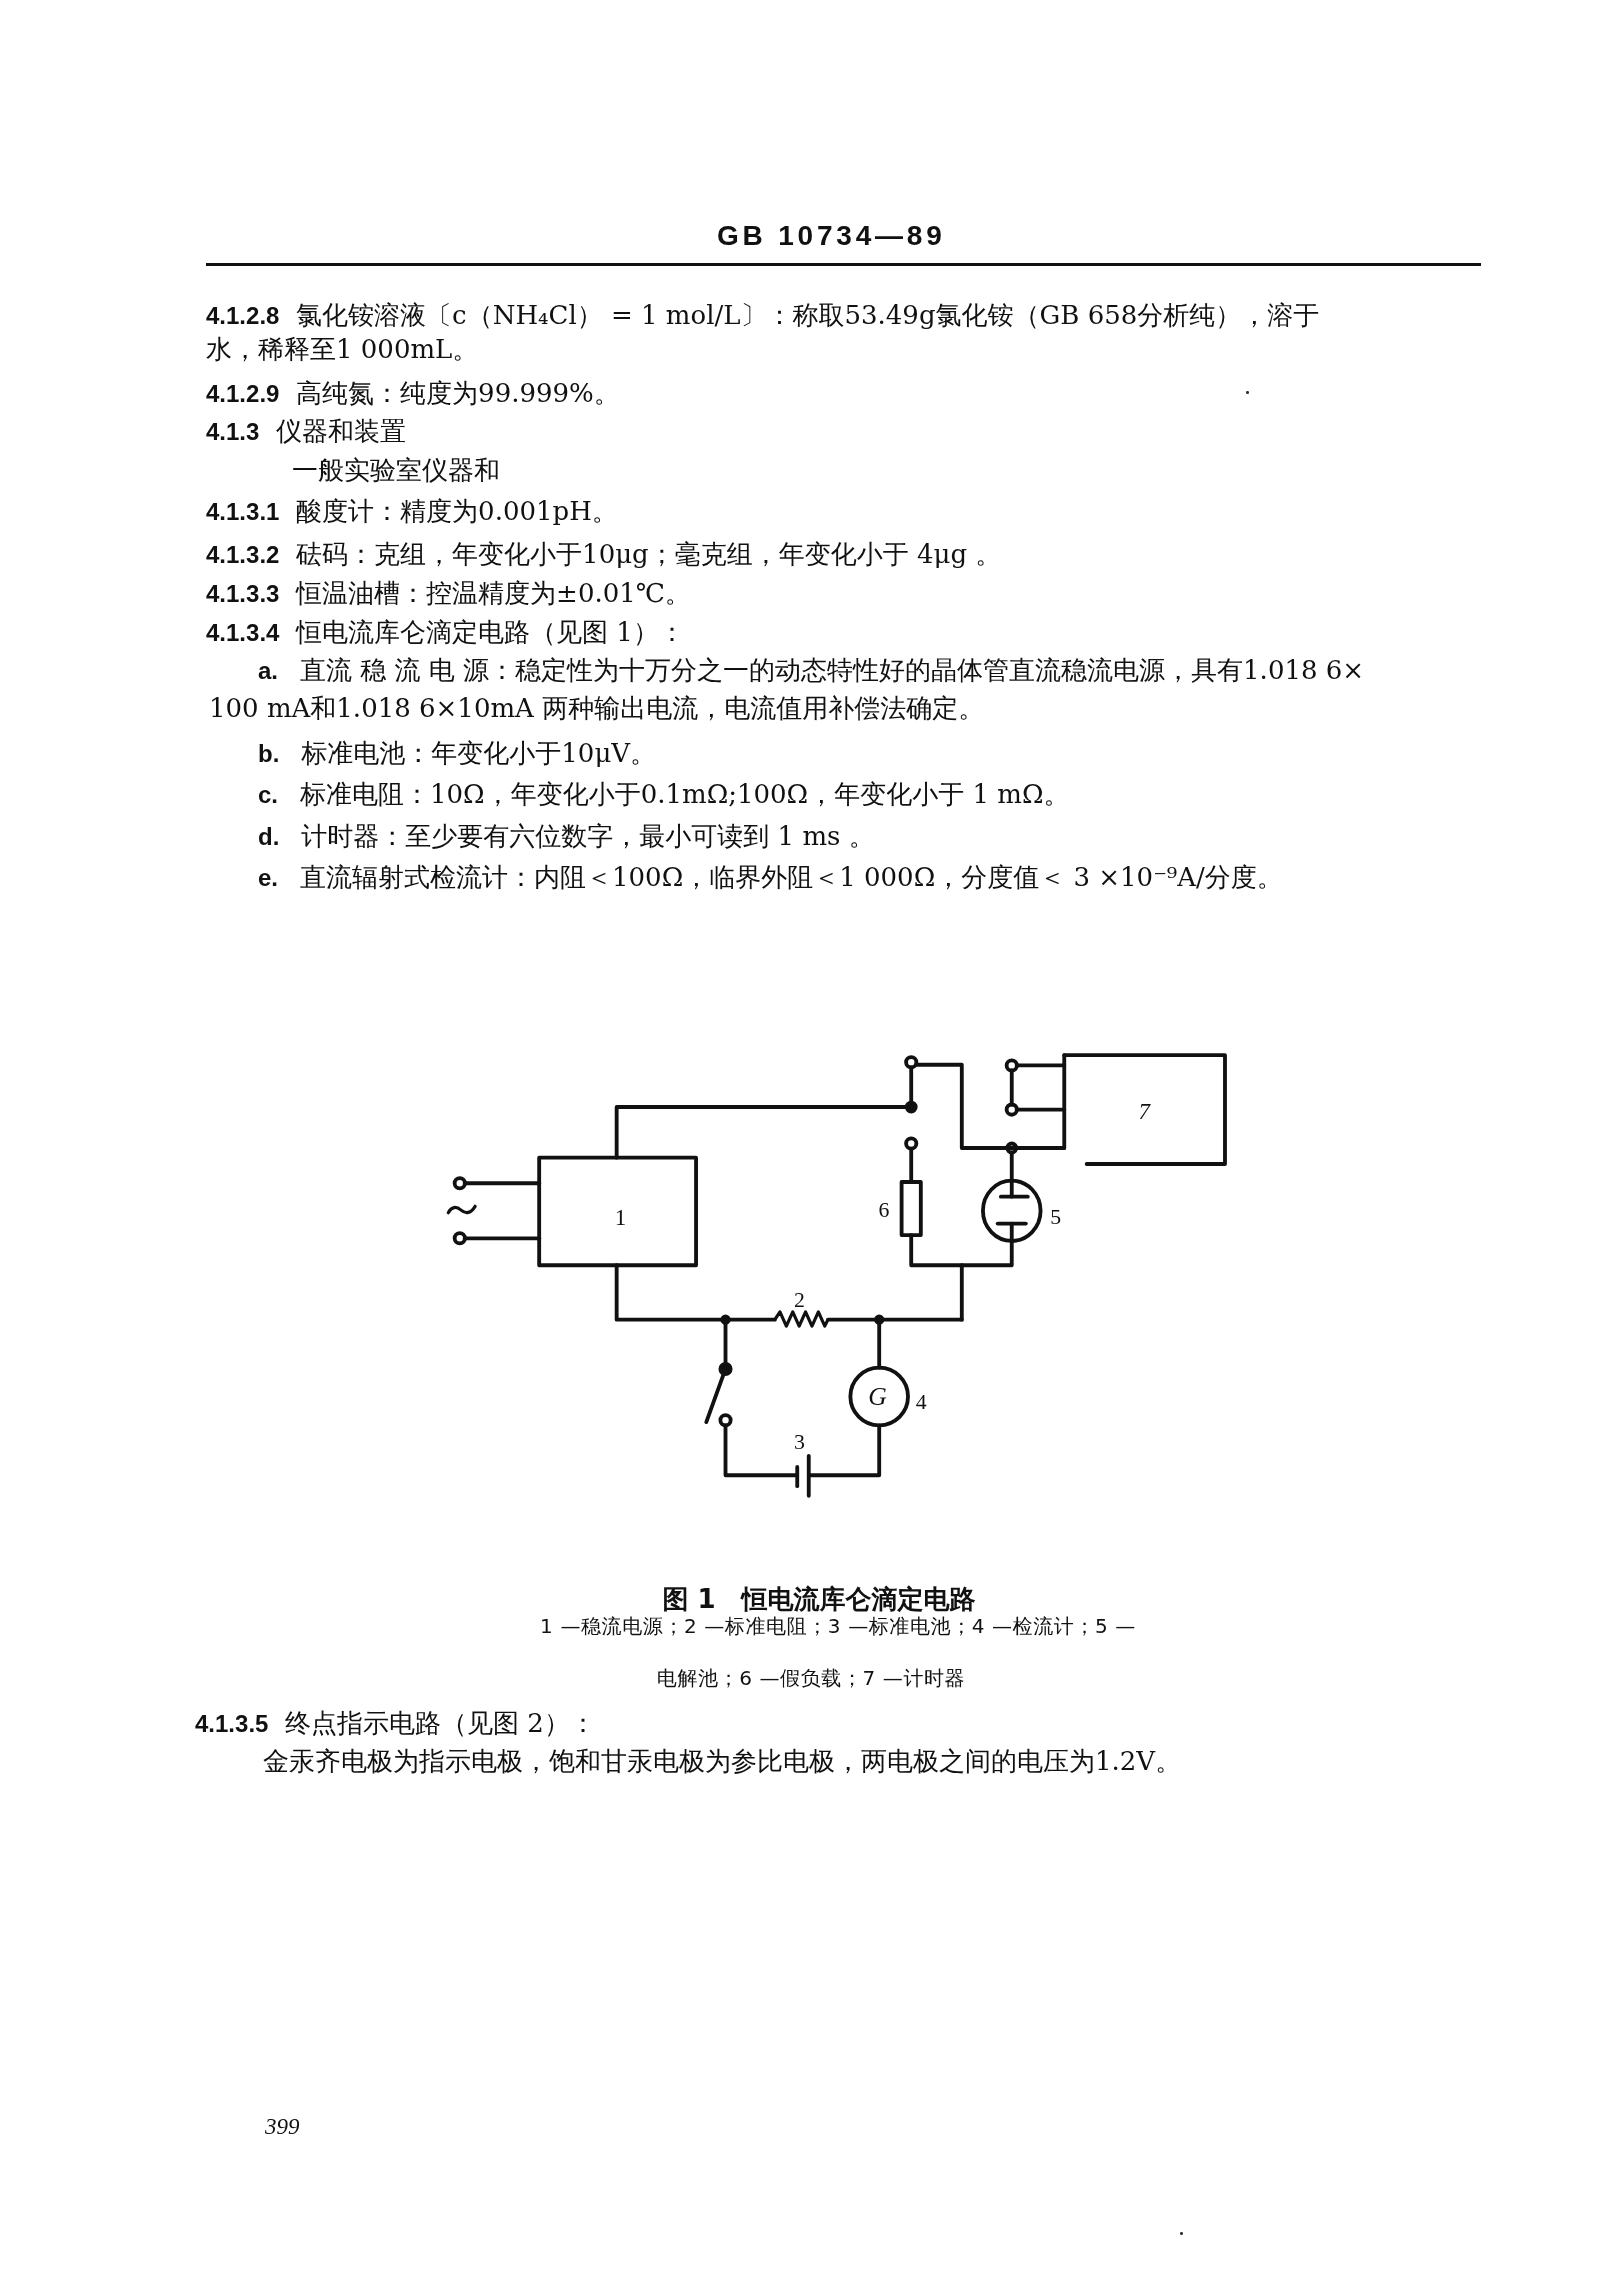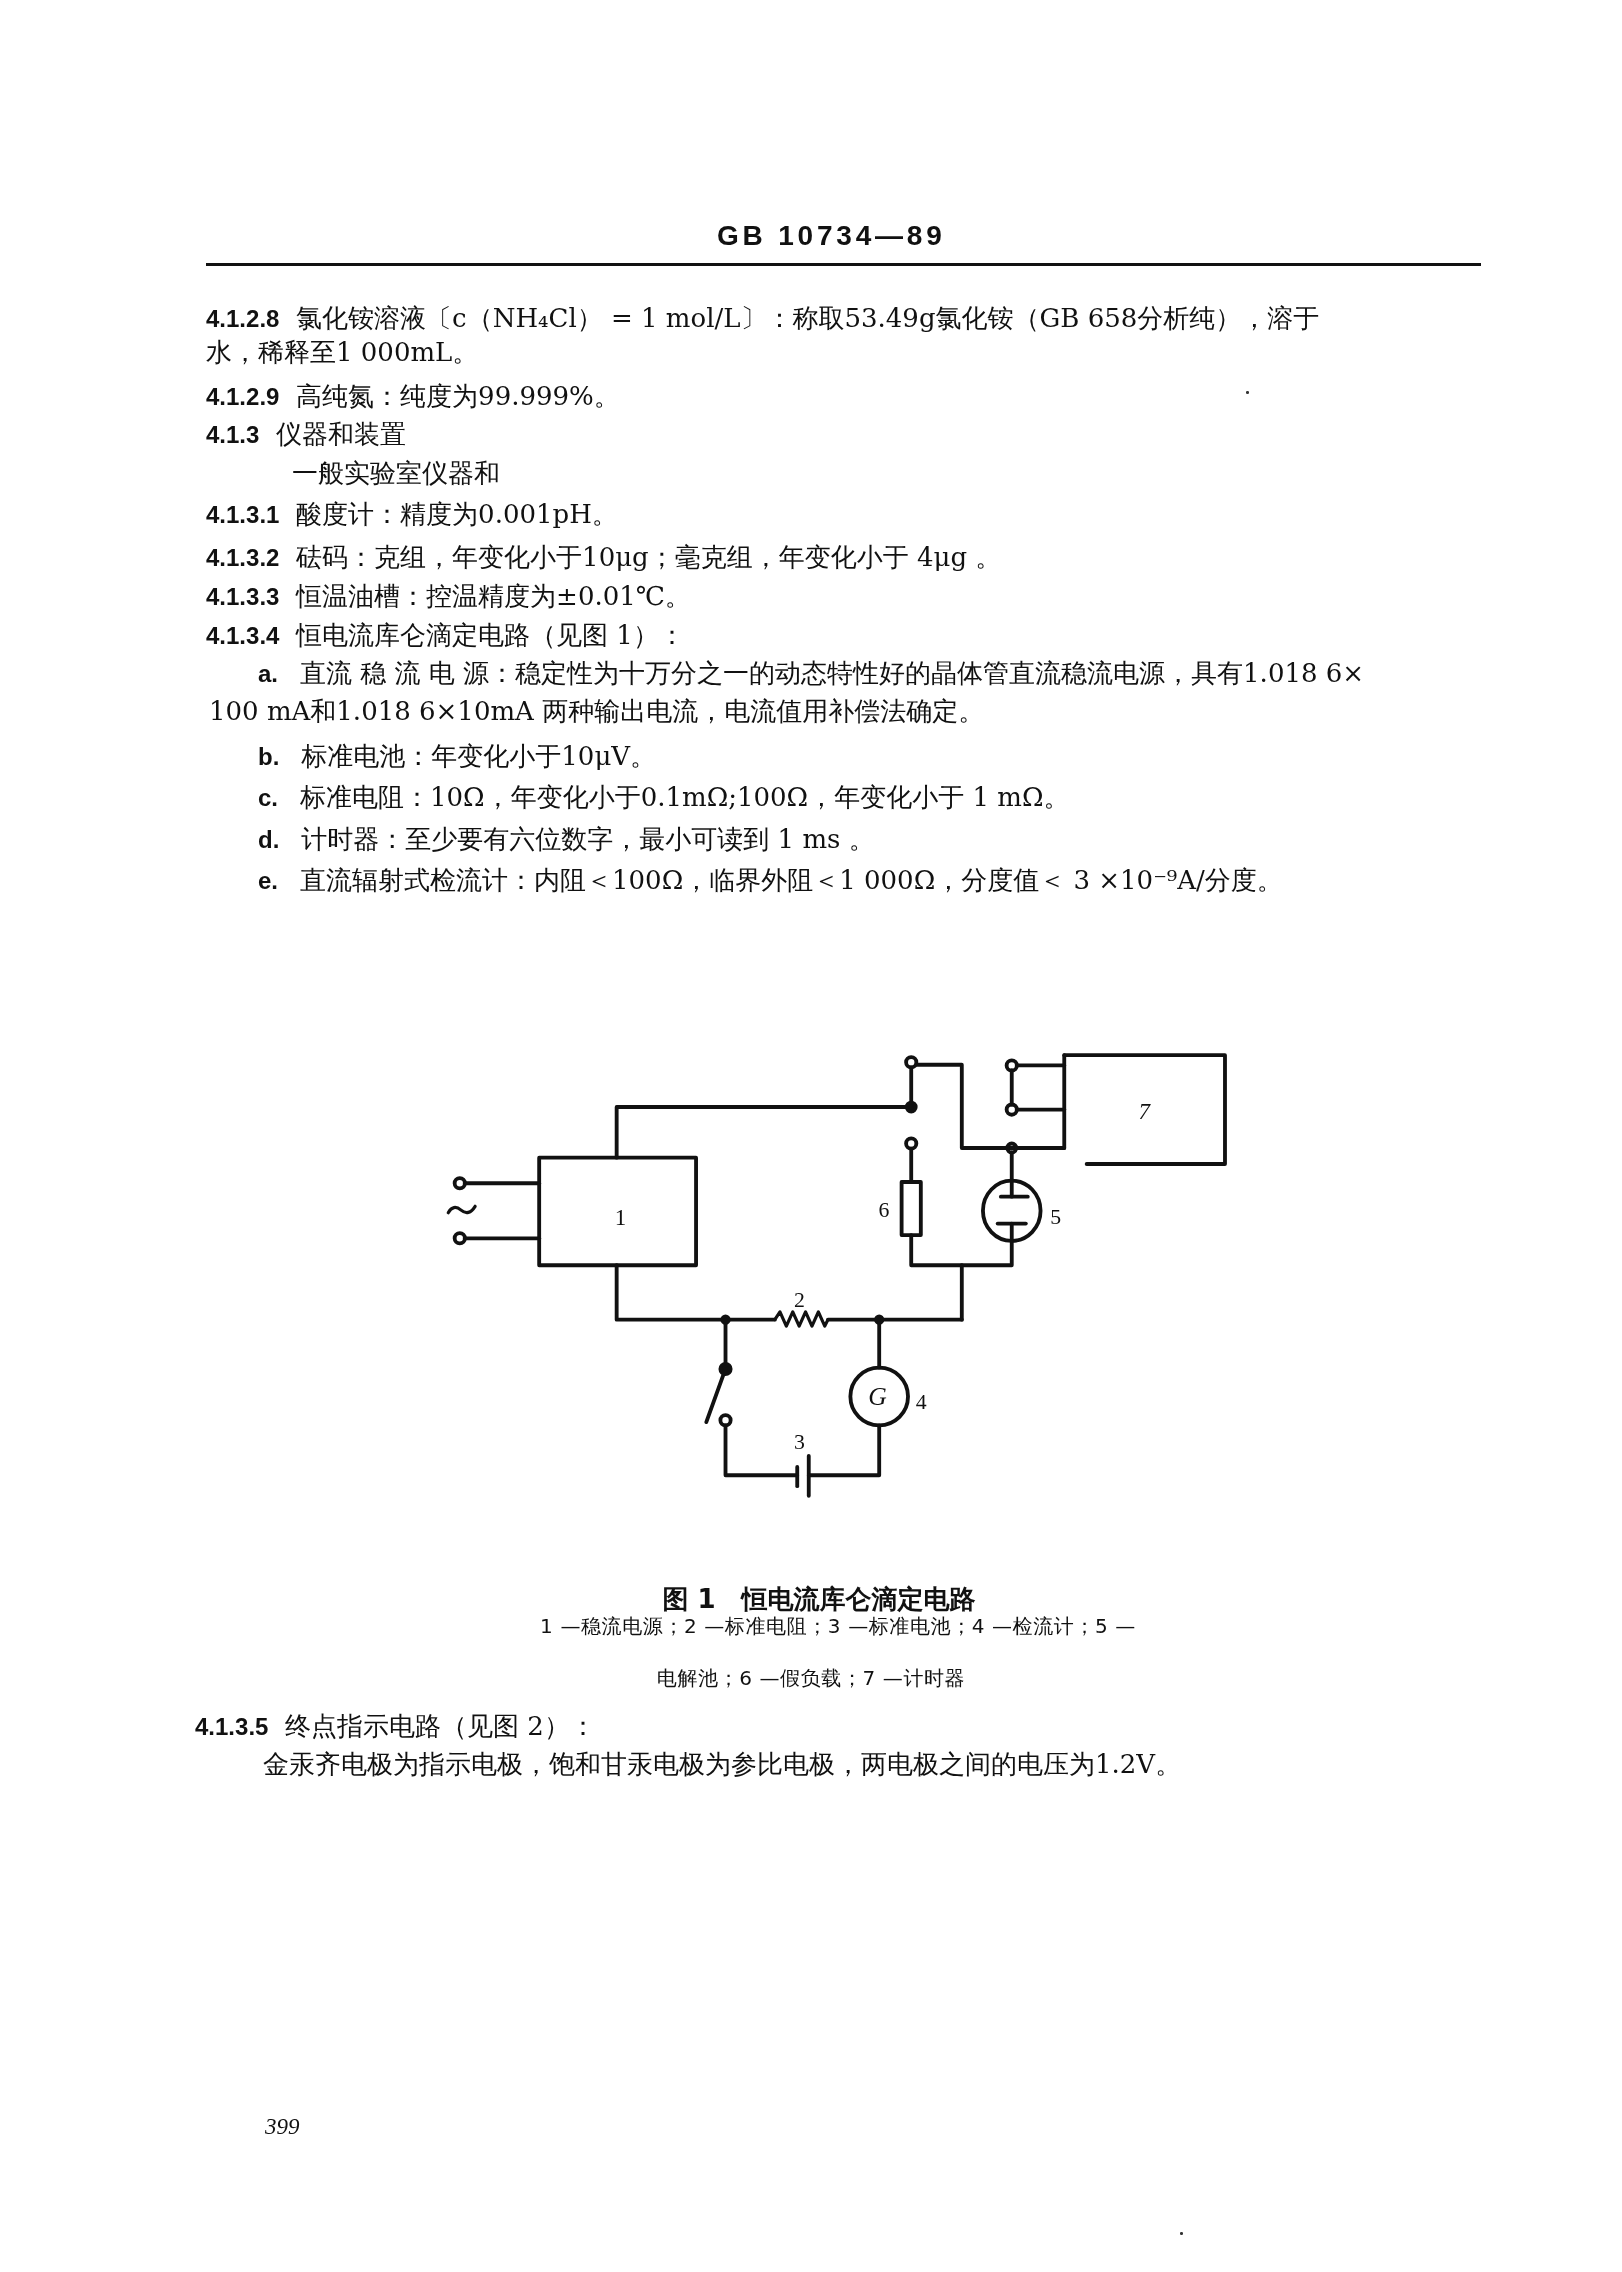--- a/index.html
+++ b/index.html
@@ -1,21 +1,21 @@
 <!DOCTYPE html>
 <html style="font-size:10.2px"><head>
 <meta charset="utf-8">
 <style>
   html, body { margin: 0; padding: 0; background: #ffffff; }
   body { width: 1622px; height: 2273px; position: relative; overflow: hidden; color: #111111; }
   .page { position: absolute; left: 0; top: 0; width: 1622px; height: 1860px; background: #ffffff; }
   .header-title { position: absolute; left: 717px; top: 220px; width: 221px; text-align: center;
     font-family: "Liberation Sans", sans-serif; font-weight: bold; font-size: 28px; letter-spacing: 3.8px; white-space: nowrap; color: #111; }
   .header-rule { position: absolute; left: 206px; top: 263px; width: 1275px; height: 2.6px; background: #111; }
-  .line { position: absolute; font-family: "DejaVu Serif", serif; font-size: 26px; line-height: 37px; height: 31px; white-space: nowrap; color: #111; }
+  .line { position: absolute; font-family: "DejaVu Serif", serif; font-size: 26px; line-height: 31px; height: 31px; white-space: nowrap; color: #111; }
   .num { font-family: "Liberation Sans", sans-serif; font-weight: bold; margin-right: 16.7px; font-size: 24px; }
   .letter { font-family: "Liberation Sans", sans-serif; font-weight: bold; margin-right: 22px; font-size: 24px; }
   .caption-title { position: absolute; left: 0; width: 1622px; text-align: center; top: 1583px;
     font-family: "DejaVu Sans", sans-serif; font-weight: bold; font-size: 26px; line-height: 32px; color: #111; white-space: nowrap; padding-left: 8px; }
   .caption-legend { position: absolute; left: 0; width: 1622px; text-align: center;
     font-family: "DejaVu Sans", sans-serif; font-size: 20px; line-height: 26px; color: #111; white-space: nowrap; letter-spacing: 0.6px; }
   .page-number { position: absolute; left: 265px; top: 2114px; font-family: "Liberation Serif", serif; font-size: 23px; font-style: italic; color: #111; }
   .speck { position: absolute; width: 2.6px; height: 2.6px; background: #333; border-radius: 1.3px; }
   svg.diagram { position: absolute; left: 0; top: 0; width: 1622px; height: 2273px; pointer-events: none; }
   svg.diagram text { font-family: "Liberation Serif", serif; fill: #111; }

